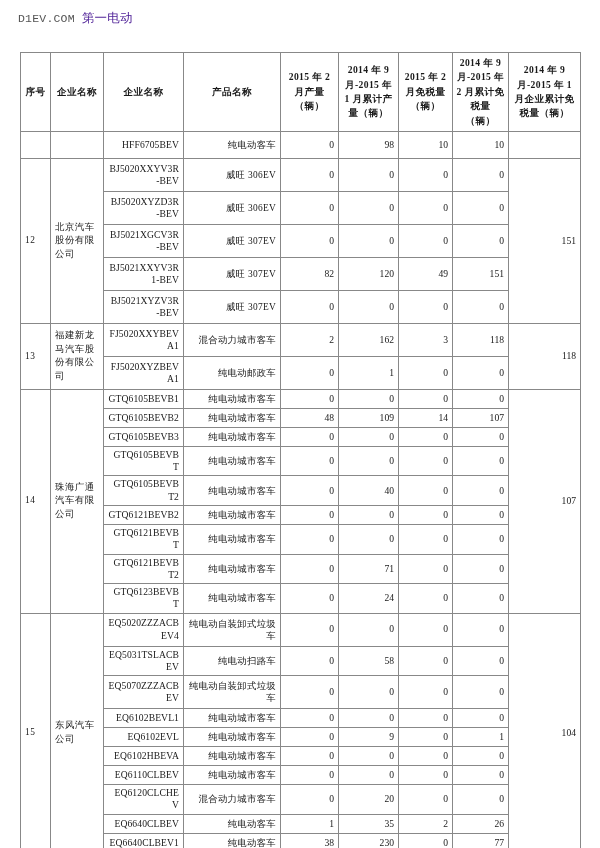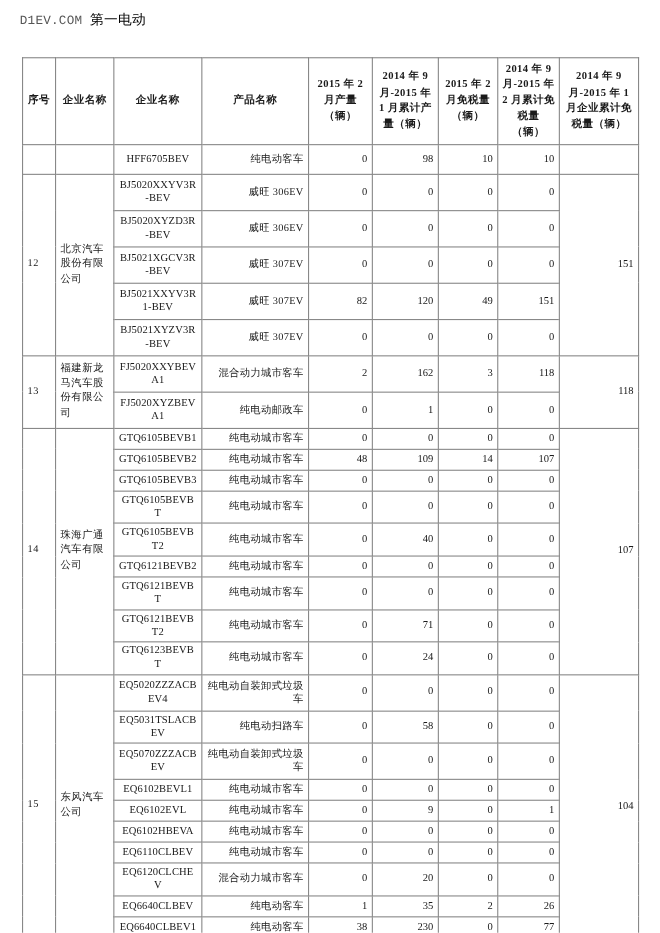--- a/index.html
+++ b/index.html
@@ -27,21 +27,21 @@
     top: 10px;
     font-family: "Liberation Mono", "DejaVu Sans Mono", monospace;
     font-size: 11.5px;
     color: #555555;
     letter-spacing: 0.2px;
     white-space: nowrap;
   }
   .site-header .cn {
     font-family: "Liberation Serif", "DejaVu Serif", serif;
     font-size: 12.5px;
-    color: #000000;
+    color: #4c1d95;
   }
   .table-wrap {
     position: absolute;
     left: 20px;
     top: 52px;
     width: 560px;
   }
   table.report {
     border-collapse: collapse;
     table-layout: fixed;
@@ -76,21 +76,21 @@
   .col-n5       { width: 72px; }
 
   td.seq, td.company {
     text-align: left;
     vertical-align: middle;
     letter-spacing: 0.5px;
     line-height: 1.45;
   }
   td.company { font-size: 9.4px; }
   td.model {
-    text-align: center;
+    text-align: right;
     font-family: "Liberation Serif", "DejaVu Serif", serif;
     font-size: 9.6px;
     letter-spacing: 0.1px;
     word-break: break-all;
   }
   td.product {
     text-align: right;
     letter-spacing: 0.3px;
   }
   td.num {

